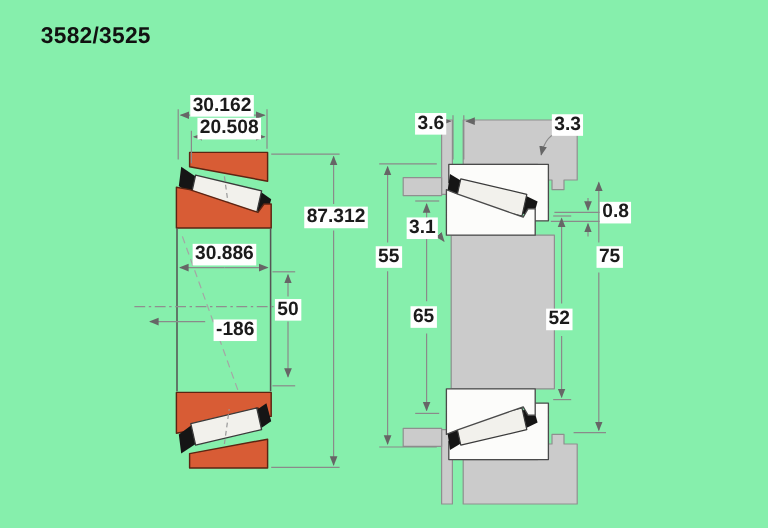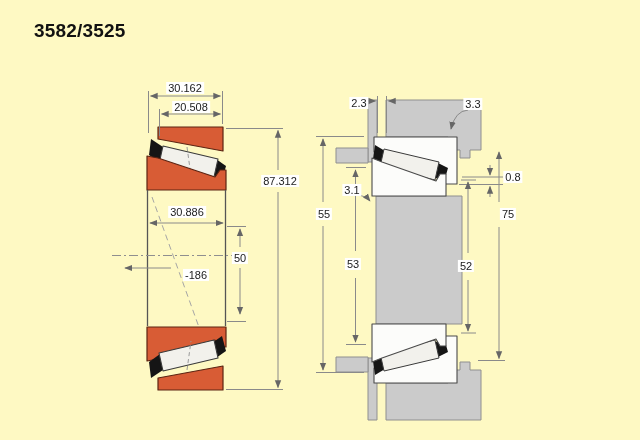--- a/index.html
+++ b/index.html
@@ -1,28 +1,28 @@
 <!DOCTYPE html>
 <html><head>
 <meta charset="utf-8">
 <style>
   html,body{margin:0;padding:0;background:#ffffff;}
   #canvas{
-    position:relative;width:640px;height:440px;background:#fef9c3;overflow:hidden;
+    position:relative;width:640px;height:440px;background:#86efac;overflow:hidden;
     font-family:"Liberation Sans", sans-serif;
   }
   #drawing-svg{position:absolute;left:0;top:0;}
   .title{
     position:absolute;left:34px;top:20px;
     font-size:19px;font-weight:700;color:#111;letter-spacing:.2px;
   }
   .dim{
     position:absolute;transform:translate(-50%,-50%);
-    font-size:11px;color:#1b1b1b;background:#ffffff;
-    padding:0 2px;white-space:nowrap;line-height:1.1;
+    font-size:16px;color:#1b1b1b;background:#ffffff;
+    padding:0 2px;white-space:nowrap;line-height:1.1;font-weight:bold;
   }
 </style>
 </head>
 <body>
 
 <div id="canvas">
 
   <svg id="drawing-svg" width="640" height="440" viewBox="0 0 640 440">
     <defs>
       <marker id="arr" viewBox="0 0 10 10" refX="9" refY="5" markerWidth="8" markerHeight="8" orient="auto">
@@ -157,22 +157,22 @@
 
   <div class="title">3582/3525</div>
 
   <span class="dim" style="left:185px;top:88px">30.162</span>
   <span class="dim" style="left:191px;top:107px">20.508</span>
   <span class="dim" style="left:280px;top:181px">87.312</span>
   <span class="dim" style="left:187px;top:212px">30.886</span>
   <span class="dim" style="left:240px;top:258px">50</span>
   <span class="dim" style="left:196px;top:275px">-186</span>
 
-  <span class="dim" style="left:359px;top:103px">2.3</span>
+  <span class="dim" style="left:359px;top:103px">3.6</span>
   <span class="dim" style="left:473px;top:104px">3.3</span>
   <span class="dim" style="left:352px;top:190px">3.1</span>
   <span class="dim" style="left:324px;top:214px">55</span>
-  <span class="dim" style="left:353px;top:264px">53</span>
+  <span class="dim" style="left:353px;top:264px">65</span>
   <span class="dim" style="left:513px;top:177px">0.8</span>
   <span class="dim" style="left:508px;top:214px">75</span>
   <span class="dim" style="left:466px;top:266px">52</span>
 
 </div>
 
 </body></html>

